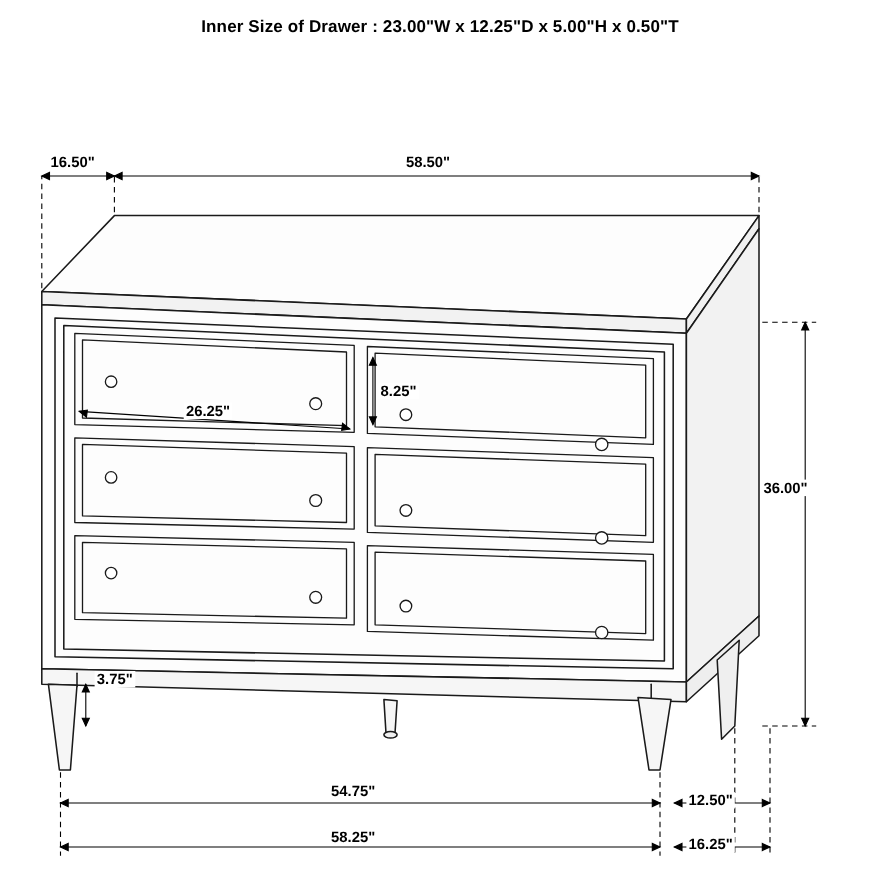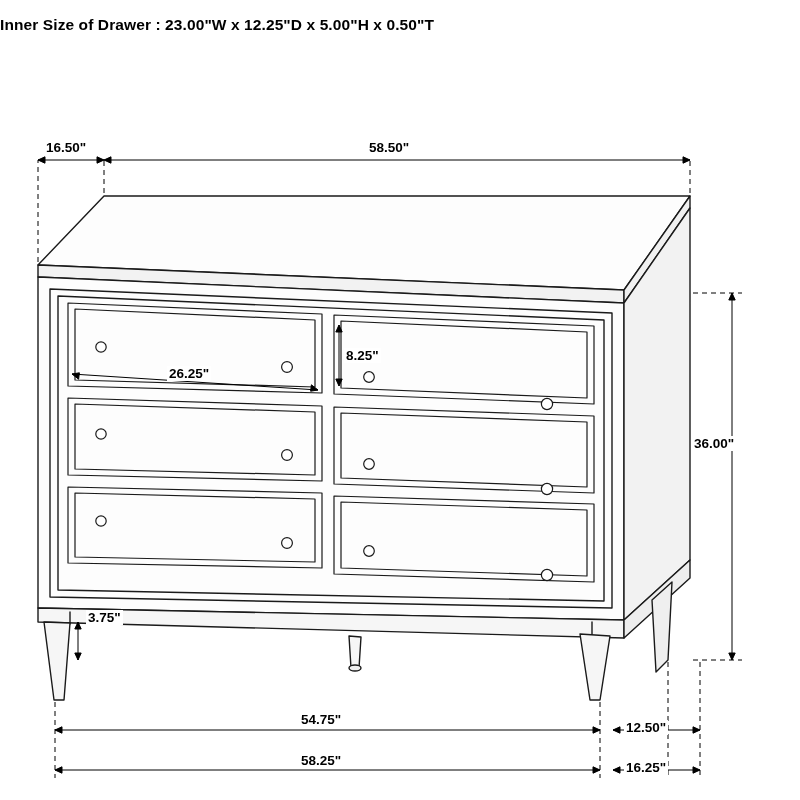--- a/index.html
+++ b/index.html
@@ -19,20 +19,21 @@
     position: absolute;
     left: 0; top: 0;
     width: 800px;
     height: 800px;
   }
   #title {
     position: absolute;
     left: 0;
     top: 16px;
     width: 800px;
+    text-align: center;
     font-size: 15.5px;
     font-weight: bold;
     letter-spacing: 0.1px;
     white-space: nowrap;
   }
   svg#drawing {
     position: absolute;
     left: 0;
     top: 0;
     width: 800px;

